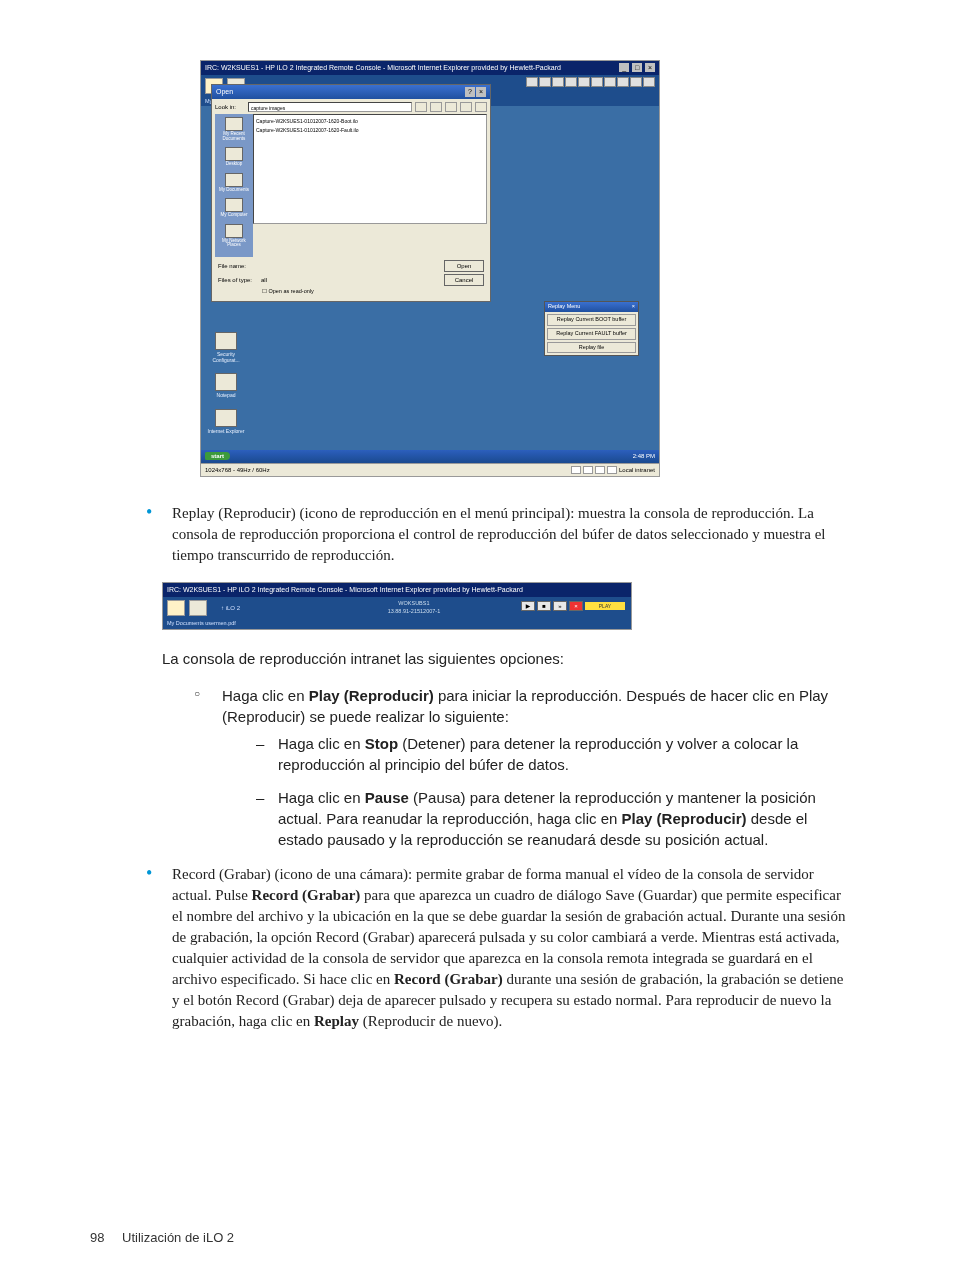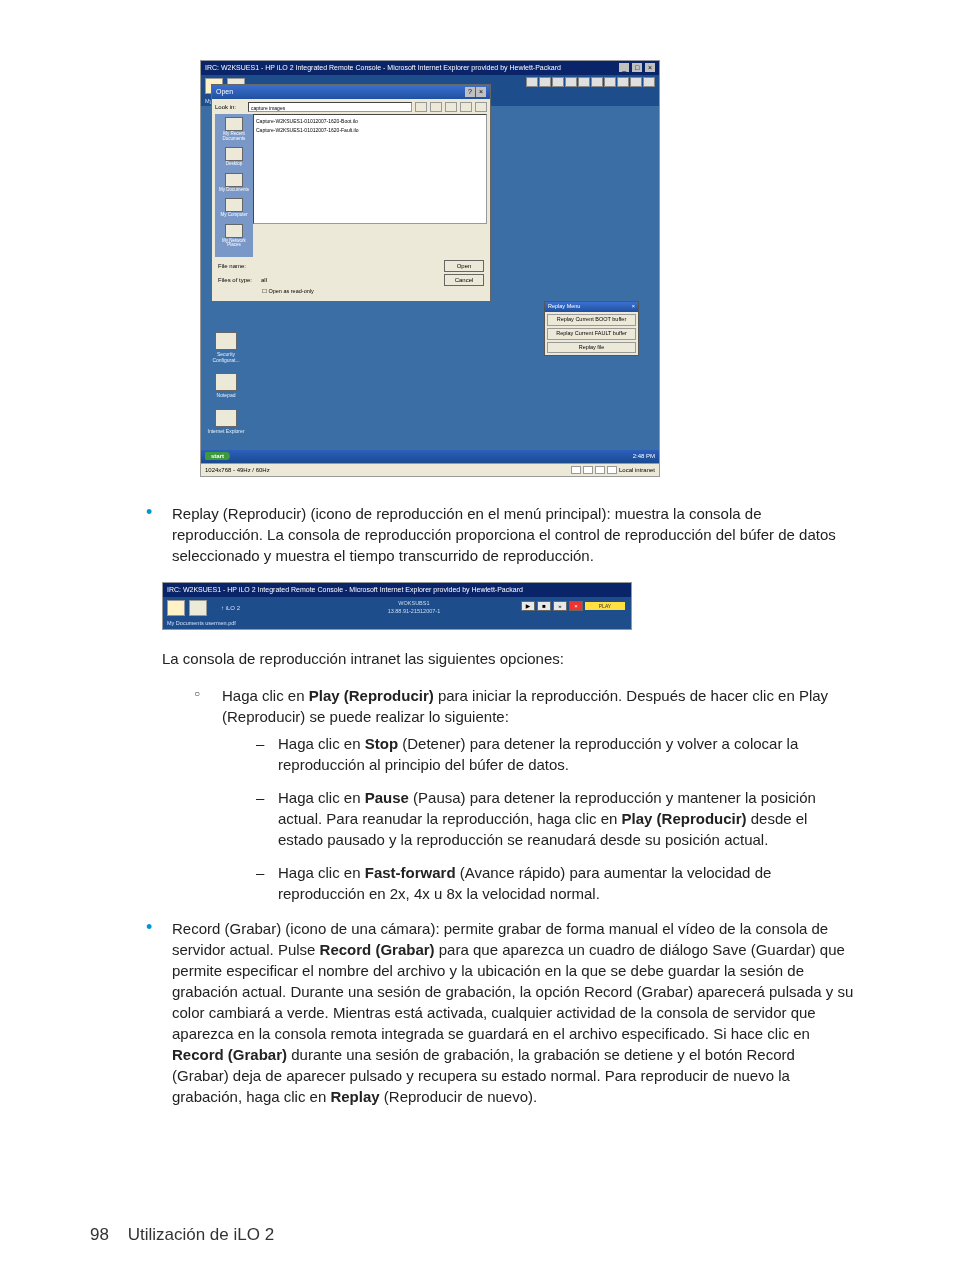--- a/index.html
+++ b/index.html
@@ -236,20 +236,21 @@
   .screenshot2 .toolbar .play-controls .pc {
     background:#e8e8e8; width:14px; height:10px; border:1px solid #666; text-align:center; line-height:9px; color:#000; font-size:6px;
   }
   .screenshot2 .toolbar .play-controls .stopbtn { background:#e33; color:#fff; }
   .screenshot2 .toolbar .play-controls .timebar { background:#ffe040; width:40px; font-size:5px; height:8px; line-height:8px; text-align:center; color:#333; }
 
   ul.bullet {
     list-style: none;
     margin: 0 0 16px 0;
     padding: 0 10px 0 56px;
+    font-family: Liberation Serif, serif;
   }
   ul.bullet > li {
     position: relative;
     padding-left: 26px;
     margin-bottom: 14px;
   }
   ul.bullet > li::before {
     content: "•";
     position: absolute;
     left: 0;
@@ -296,21 +297,21 @@
     left: 0;
     top: 0;
   }
   b { font-weight: bold; }
   .footer {
     position: absolute;
     left: 0;
     bottom: 24px;
     width: 100%;
     padding: 0 90px;
-    font-size: 17px;
+    font-size: 13px;
     color: #333;
   }
   .footer .pg { margin-right: 14px; }
 </style>
 </head>
 <body>
 
 <div class="screenshot">
   <div class="titlebar">
     <span>IRC: W2KSUES1 - HP iLO 2 Integrated Remote Console - Microsoft Internet Explorer provided by Hewlett-Packard</span>
@@ -477,23 +478,20 @@
 <ul class="circle">
   <li>
     <span>Haga clic en </span><b>Play (Reproducir)</b><span> para iniciar la reproducción. Después de hacer clic en Play (Reproducir) se puede realizar lo siguiente:</span>
     <ul class="dash">
       <li>
         <span>Haga clic en </span><b>Stop</b><span> (Detener) para detener la reproducción y volver a colocar la reproducción al principio del búfer de datos.</span>
       </li>
       <li>
         <span>Haga clic en </span><b>Pause</b><span> (Pausa) para detener la reproducción y mantener la posición actual. Para reanudar la reproducción, haga clic en </span><b>Play (Reproducir)</b><span> desde el estado pausado y la reproducción se reanudará desde su posición actual.</span>
       </li>
-      <li>
-        <span>Haga clic en </span><b>Fast-forward</b><span> (Avance rápido) para aumentar la velocidad de reproducción en 2x, 4x u 8x la velocidad normal.</span>
-      </li>
     </ul>
   </li>
 </ul>
 
 <ul class="bullet">
   <li>
     <span>Record (Grabar) (icono de una cámara): permite grabar de forma manual el vídeo de la consola de servidor actual. Pulse </span><b>Record (Grabar)</b><span> para que aparezca un cuadro de diálogo Save (Guardar) que permite especificar el nombre del archivo y la ubicación en la que se debe guardar la sesión de grabación actual. Durante una sesión de grabación, la opción Record (Grabar) aparecerá pulsada y su color cambiará a verde. Mientras está activada, cualquier actividad de la consola de servidor que aparezca en la consola remota integrada se guardará en el archivo especificado. Si hace clic en </span><b>Record (Grabar)</b><span> durante una sesión de grabación, la grabación se detiene y el botón Record (Grabar) deja de aparecer pulsado y recupera su estado normal. Para reproducir de nuevo la grabación, haga clic en </span><b>Replay</b><span> (Reproducir de nuevo).</span>
   </li>
 </ul>
 

